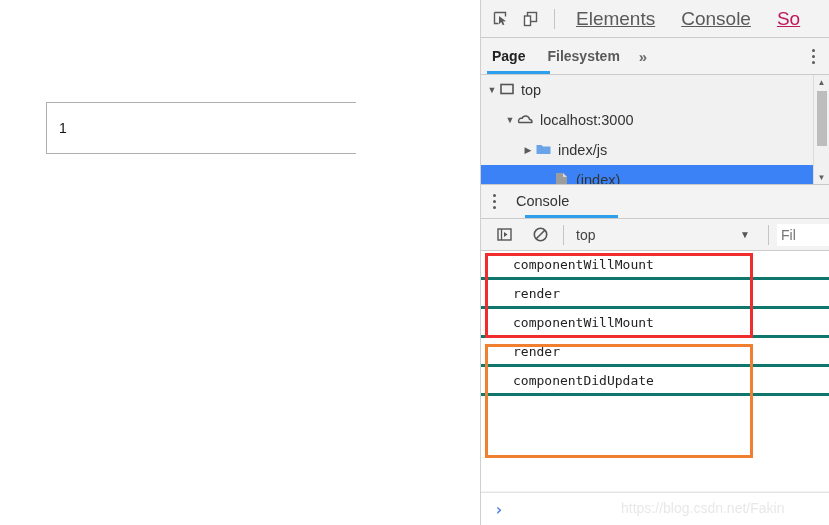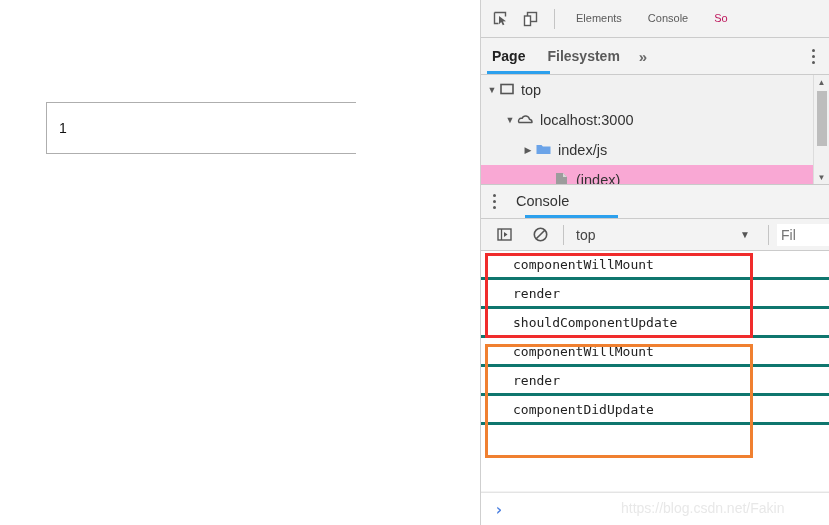--- a/index.html
+++ b/index.html
@@ -85,25 +85,26 @@
     cursor: pointer;
   }
   #inspect-icon-btn { margin-left: 5px; }
   .vsep {
     width: 1px; height: 20px; background: #c4c4c4; margin: 0 8px;
   }
   .dt-tab {
     padding: 0 13px;
     height: 37px;
     line-height: 37px;
-    font-size: 11px;
+    font-size: 19px;
     color: #5a5a5a;
     white-space: nowrap;
     cursor: pointer;
     font-family: "Liberation Sans", sans-serif;
+    text-decoration: underline;
   }
   .dt-tab.active { color: #be185d; }
 
   
   #nav-tabstrip {
     position: relative;
     height: 37px;
     background: #f3f3f3;
     display: flex;
     align-items: center;
@@ -147,21 +148,21 @@
   }
   .tree-row {
     height: 30px;
     display: flex;
     align-items: center;
     font-size: 14.5px;
     color: #333;
     cursor: pointer;
     box-sizing: border-box;
   }
-  .tree-row.selected { background: #f9a8d4; }
+  .tree-row.selected { background: #3b82f6; }
   .tw {
     width: 14px; text-align: center; font-size: 9px; color: #5a5a5a;
     display: inline-block; flex: none;
   }
   .tree-label { margin-left: 6px; white-space: nowrap; }
   
   #tree-scrollbar {
     position: absolute;
     right: 0; top: 0;
     width: 15px;
@@ -420,21 +421,20 @@
     <div class="vsep"></div>
     <div id="context-select">top</div>
     <div id="context-caret">▼</div>
     <div class="vsep"></div>
     <input id="filter-input" type="text" placeholder="Fil" style="">
   </div>
 
   <div id="console-body">
     <div class="log-row">componentWillMount</div>
     <div class="log-row">render</div>
-    <div class="log-row">shouldComponentUpdate</div>
     <div class="log-row">componentWillMount</div>
     <div class="log-row">render</div>
     <div class="log-row">componentDidUpdate</div>
 
     <div id="red-box" style="border-color: rgb(240, 44, 44);"></div>
     <div id="orange-box" style="border-color: rgb(240, 128, 48);"></div>
   </div>
 
   <div id="console-prompt">
     <span id="prompt-caret">›</span>

